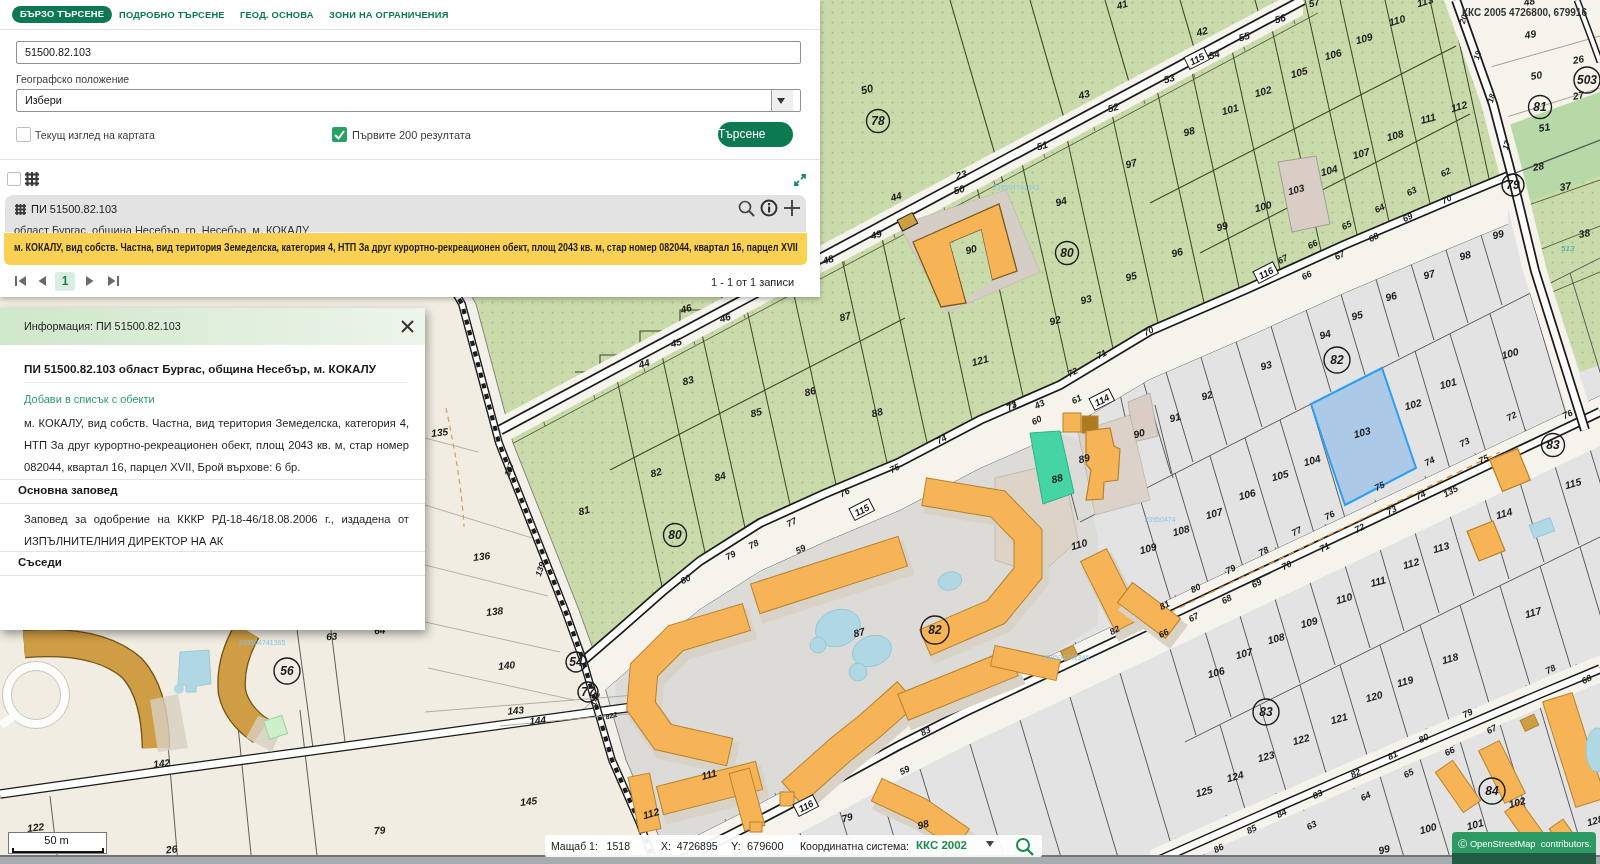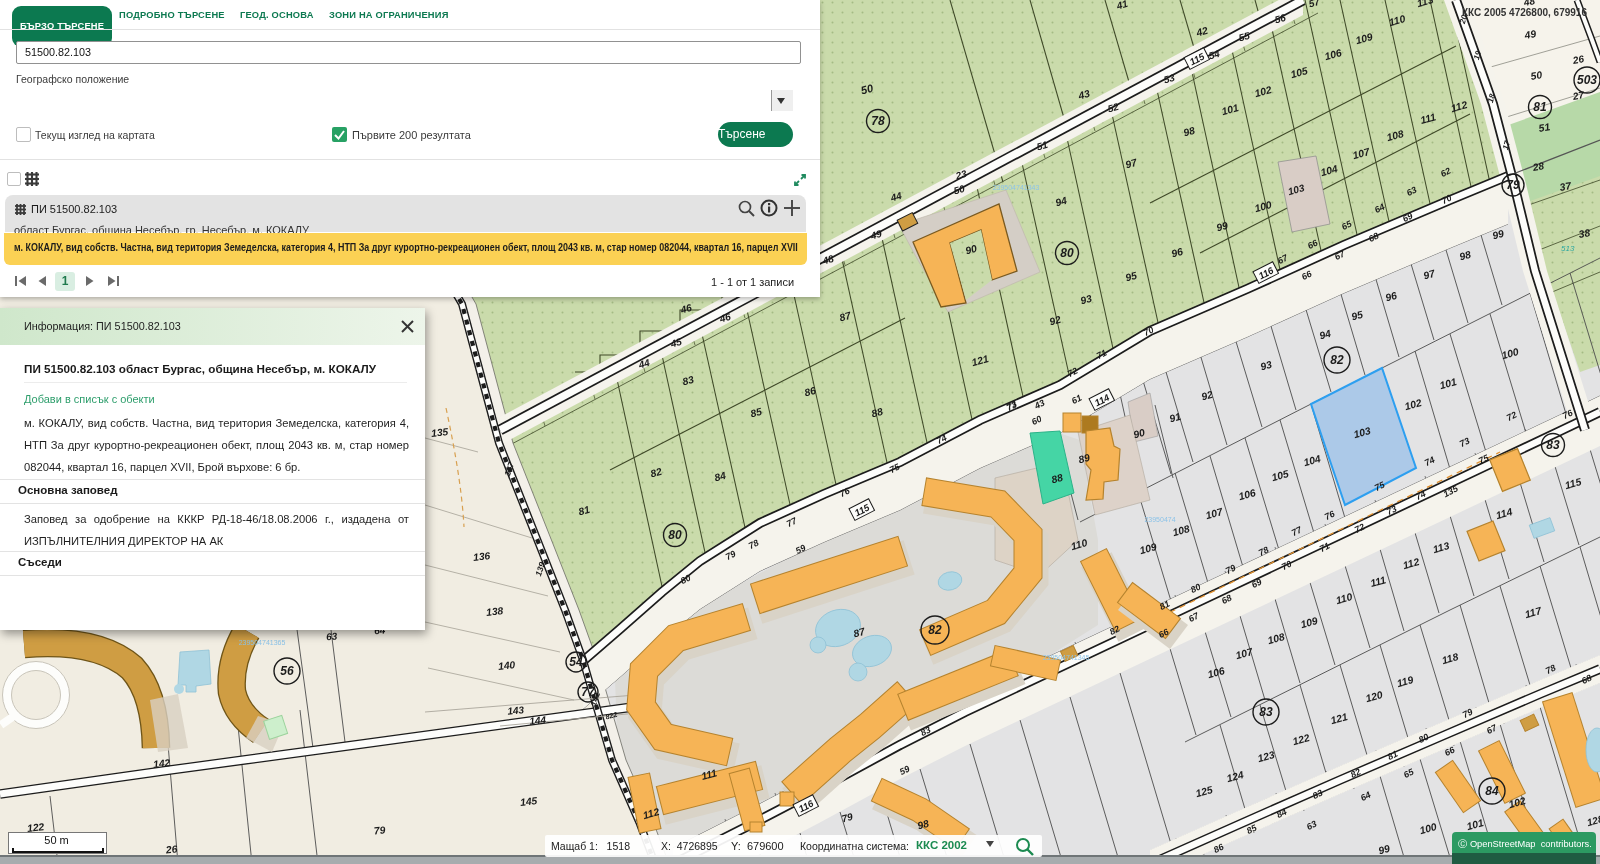--- a/index.html
+++ b/index.html
@@ -1,19 +1,19 @@
 <!DOCTYPE html>
 <html><head><meta charset="utf-8">
 <style>
 html,body{margin:0;padding:0}
 body{width:1600px;height:864px;position:relative;overflow:hidden;
  font-family:"Liberation Sans",sans-serif;background:#e4e4e5}
 .abs{position:absolute}
 #panel{left:0;top:0;width:820px;height:297px;background:#fff;box-shadow:0 2px 5px rgba(0,0,0,.28)}
-.tabpill{left:12px;top:6px;height:17px;line-height:17px;padding:12px 8px;background:#0c7950;color:#fff;
+.tabpill{left:12px;top:6px;height:17px;line-height:17px;padding:0 8px;background:#0c7950;color:#fff;
  font-size:9.3px;font-weight:bold;border-radius:9px;letter-spacing:.2px}
 .tab{top:10px;font-size:9.3px;font-weight:bold;color:#0c7950;letter-spacing:.2px}
 .hr{left:0;width:820px;border-top:1px solid #e2e2e2}
 .inp{left:16px;width:775px;height:21px;border:1px solid #919191;border-radius:2px;background:#fff;
  font-size:10.8px;color:#111;padding-left:8px;line-height:21px}
 .lbl{font-size:10.5px;color:#3a3a3a}
 .cb{width:13px;height:13px;border:1px solid #bdbdbd;border-radius:2px;background:#fff}
 .btn{left:718px;top:122px;width:75px;height:25px;background:#0c7950;border-radius:13px;color:#fff;
  font-size:12px;text-align:left;line-height:25px}
 #rescard{left:5px;top:195px;width:801px;height:37px;background:#e3e3e3;border-radius:8px 8px 0 0}
@@ -652,20 +652,21 @@
 <div class="abs" style="left:1458px;top:838px;font-size:9.3px;color:#fff;white-space:nowrap">Ⓒ&nbsp;OpenStreetMap&nbsp; contributors.</div>
 
 <div id="panel" class="abs">
  <div class="abs tabpill">БЪРЗО ТЪРСЕНЕ</div>
  <div class="abs tab" style="left:119px">ПОДРОБНО ТЪРСЕНЕ</div>
  <div class="abs tab" style="left:240px">ГЕОД. ОСНОВА</div>
  <div class="abs tab" style="left:329px">ЗОНИ НА ОГРАНИЧЕНИЯ</div>
  <div class="abs hr" style="top:29px"></div>
  <div class="abs inp" style="top:41px">51500.82.103</div>
  <div class="abs lbl" style="left:16px;top:73px">Географско положение</div>
+ <div class="abs inp" style="top:89px">Избери</div>
  <div class="abs" style="left:771px;top:90px;width:21px;height:21px;background:#efefef;border-left:1px solid #999"></div>
  <div class="abs" style="left:777px;top:98px;width:0;height:0;border-left:4.5px solid transparent;border-right:4.5px solid transparent;border-top:6px solid #333"></div>
  <div class="abs cb" style="left:16px;top:127px"></div>
  <div class="abs lbl" style="left:35px;top:129px;font-size:10.5px">Текущ изглед на картата</div>
  <div class="abs" style="left:332px;top:127px;width:15px;height:15px;background:#27a164;border-radius:2px"></div>
  <svg class="abs" width="15" height="15" style="left:332px;top:127px">
       <polyline points="3,8 6.5,11.5 12,4" fill="none" stroke="#fff" stroke-width="2"></polyline>
     </svg>
  <div class="abs lbl" style="left:352px;top:129px;font-size:11px">Първите 200 резултата</div>
  <div class="abs btn">Търсене</div>

